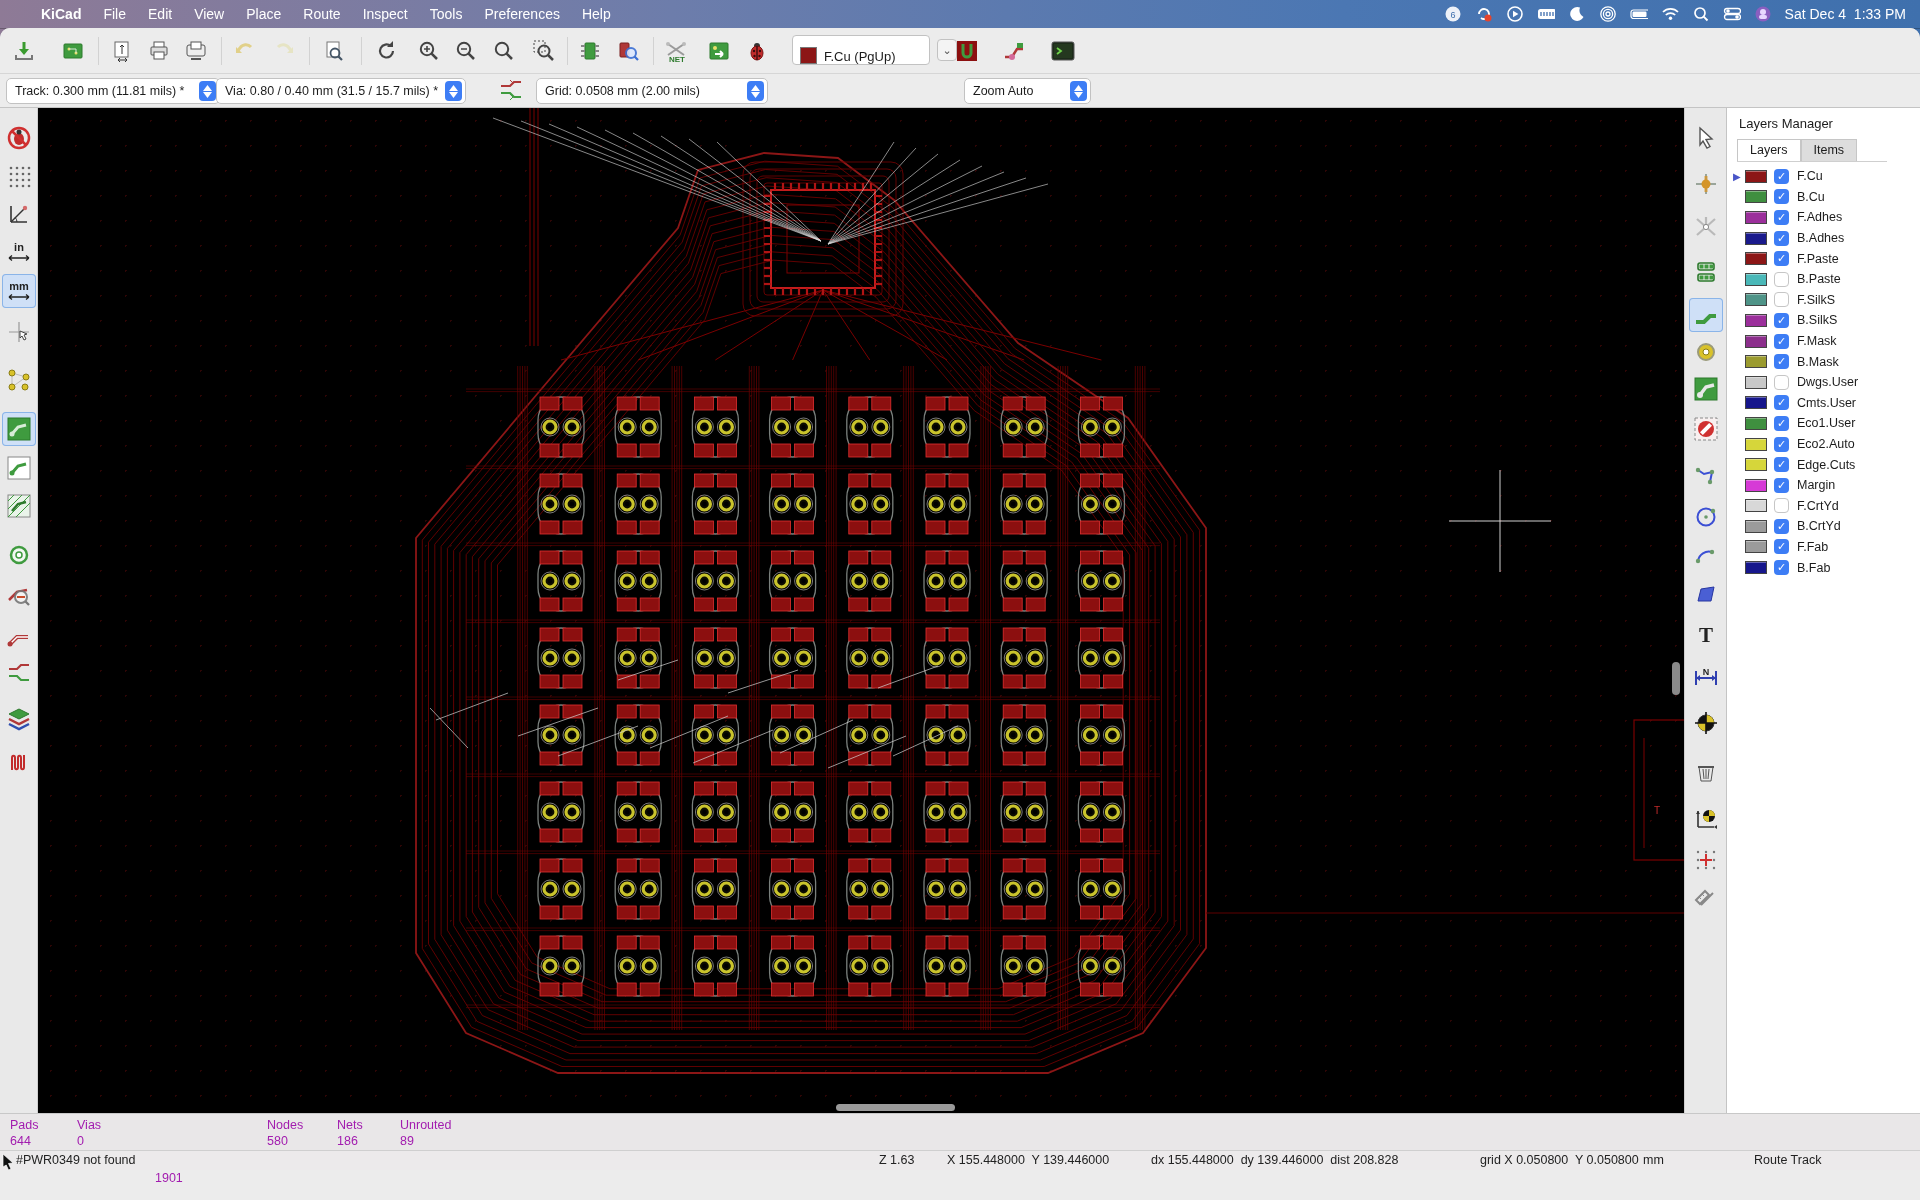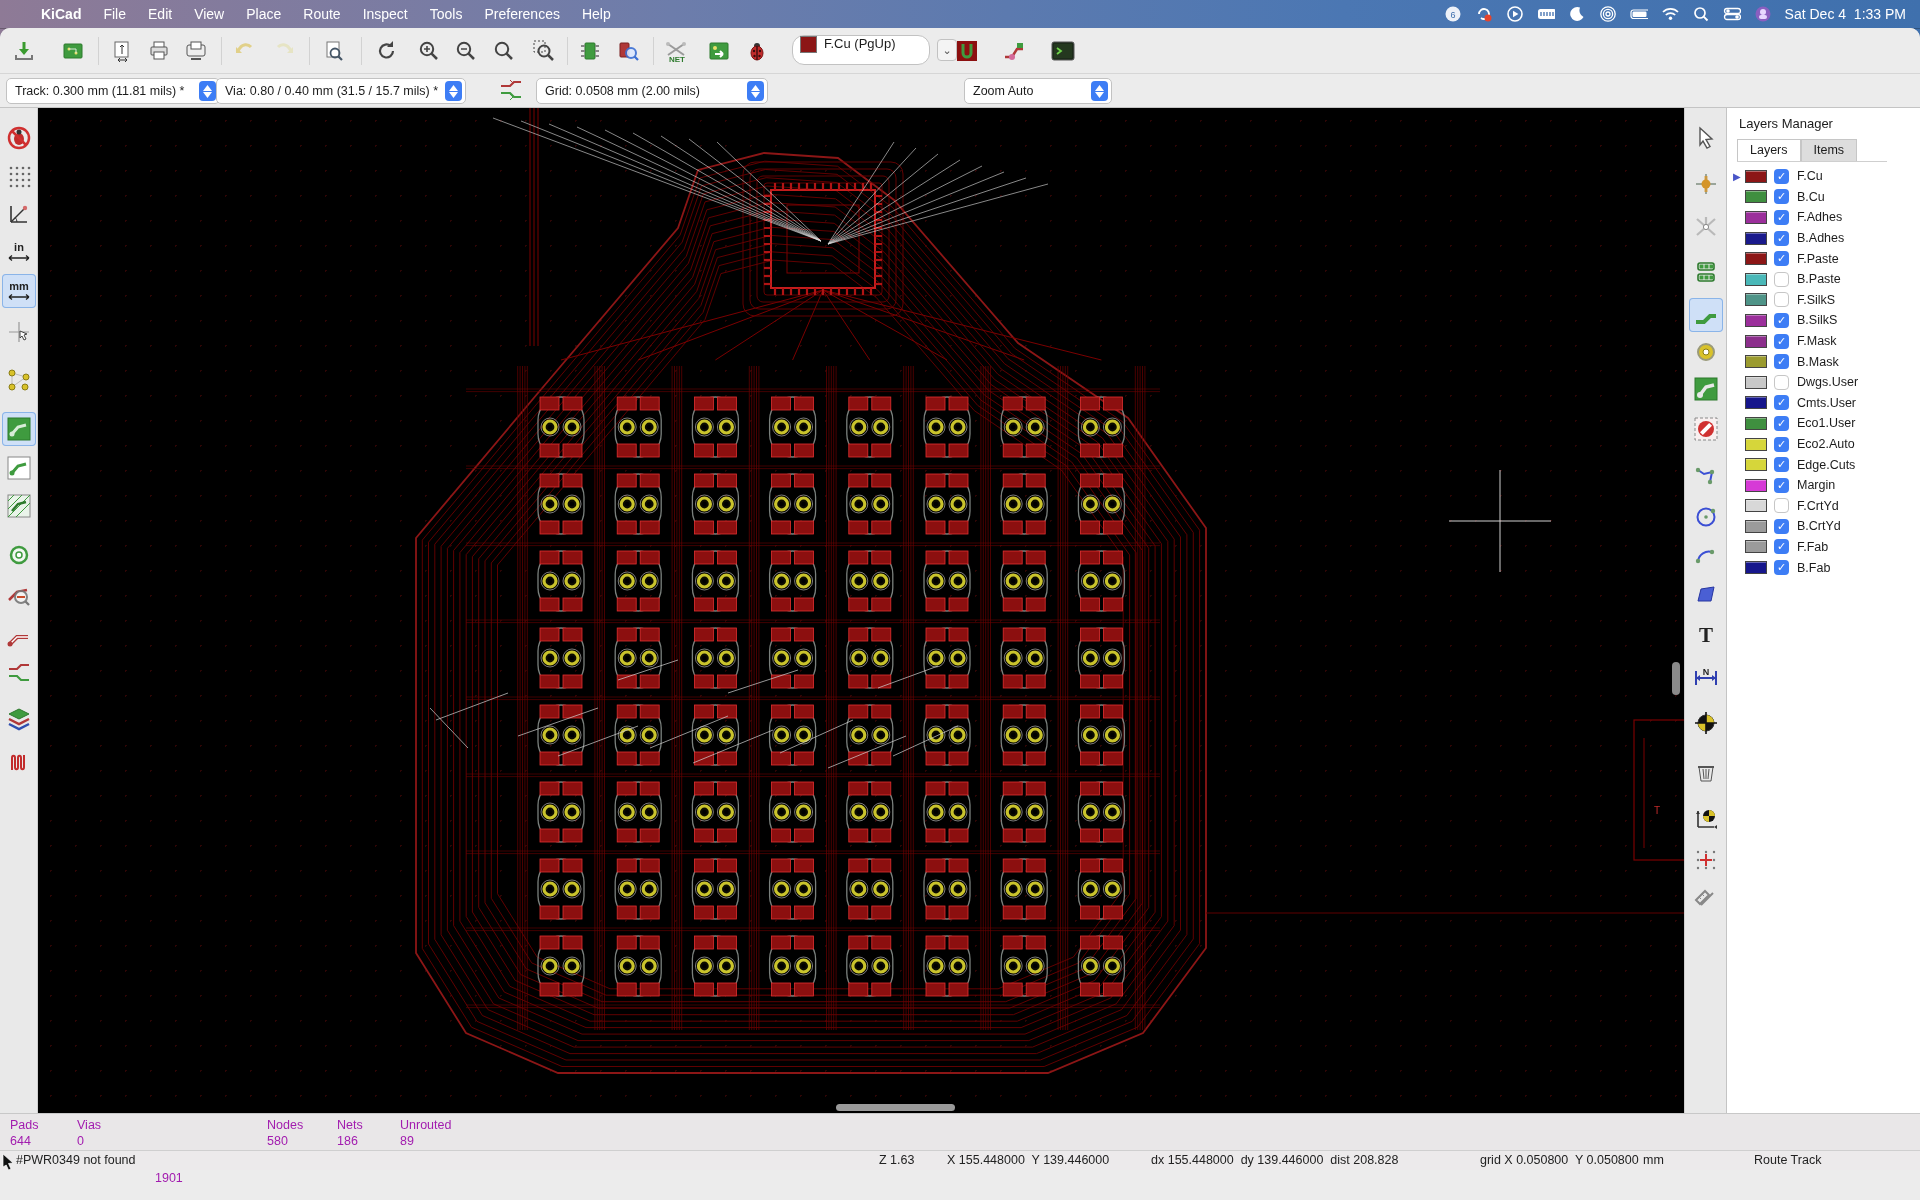--- a/index.html
+++ b/index.html
@@ -37,21 +37,21 @@
   .tsep { position:absolute; top:9px; width:1px; height:28px; background:#d2d2d2; }
   .disabled { opacity:.45; }
 
   .combo { position:absolute; top:4px; height:26px; background:#fff; border:1px solid #c2c2c2;
     border-radius:5px; display:flex; align-items:center; font-size:12.5px; color:#1c1c1c;
     padding-left:8px; }
   .stepper { margin-left:auto; width:17px; height:20px; margin-right:3px; border-radius:4px;
     background:#3d7df5; display:flex; flex-direction:column; align-items:center; justify-content:center; gap:1px; }
   .stepper svg { display:block; }
   .layercombo { position:absolute; top:7px; left:792px; width:138px; height:30px; background:#fff;
-    border:1px solid #c2c2c2; border-radius:12px; display:flex; align-items:flex-start; gap:7px;
+    border:1px solid #c2c2c2; border-radius:4px; display:flex; align-items:flex-end; gap:7px;
     padding-left:7px; font-size:13px; color:#1c1c1c; }
   .layercombo .sw { width:17px; height:17px; border:1px solid #777; }
   .layerchev { position:absolute; top:11px; left:937px; width:20px; height:22px; border:1px solid #c2c2c2;
     border-radius:4px; background:#f4f4f4; display:flex; align-items:center; justify-content:center;
     font-size:11px; color:#555; }
 
   
   .main { position:relative; height:1005px; background:#ececec; }
   .ltb { position:absolute; left:0; top:0; width:38px; height:100%; background:#e9e9e9; border-right:1px solid #cfcfcf; }
   .rtb { position:absolute; left:1684px; top:0; width:42px; height:100%; background:#e9e9e9; border-left:1px solid #cfcfcf; }
@@ -404,21 +404,21 @@
       <span>Grid: 0.0508 mm (2.00 mils)</span>
       <span class="stepper">
           <svg width="9" height="6">
             <path d="M4.5 0L9 6H0z" fill="#fff"></path>
           </svg>
           <svg width="9" height="6">
             <path d="M4.5 6L0 0h9z" fill="#fff"></path>
           </svg>
         </span>
     </div>
-    <div class="combo" style="left:964px;width:148px">
+    <div class="combo" style="left:964px;width:127px">
       <span>Zoom Auto</span>
       <span class="stepper">
           <svg width="9" height="6">
             <path d="M4.5 0L9 6H0z" fill="#fff"></path>
           </svg>
           <svg width="9" height="6">
             <path d="M4.5 6L0 0h9z" fill="#fff"></path>
           </svg>
         </span>
     </div>

